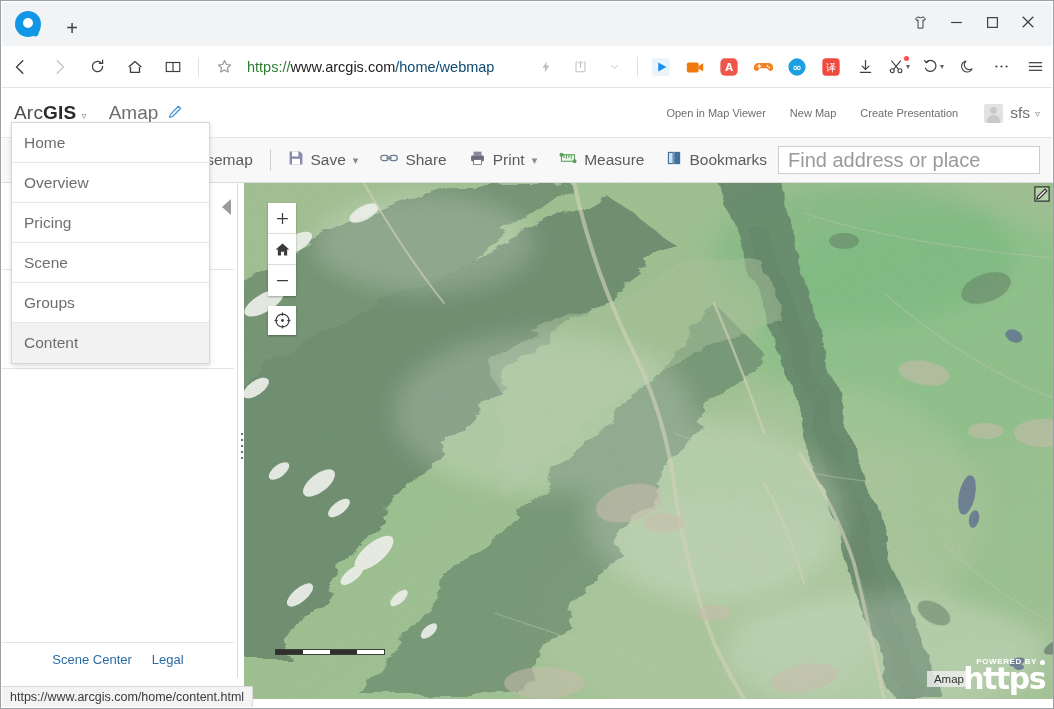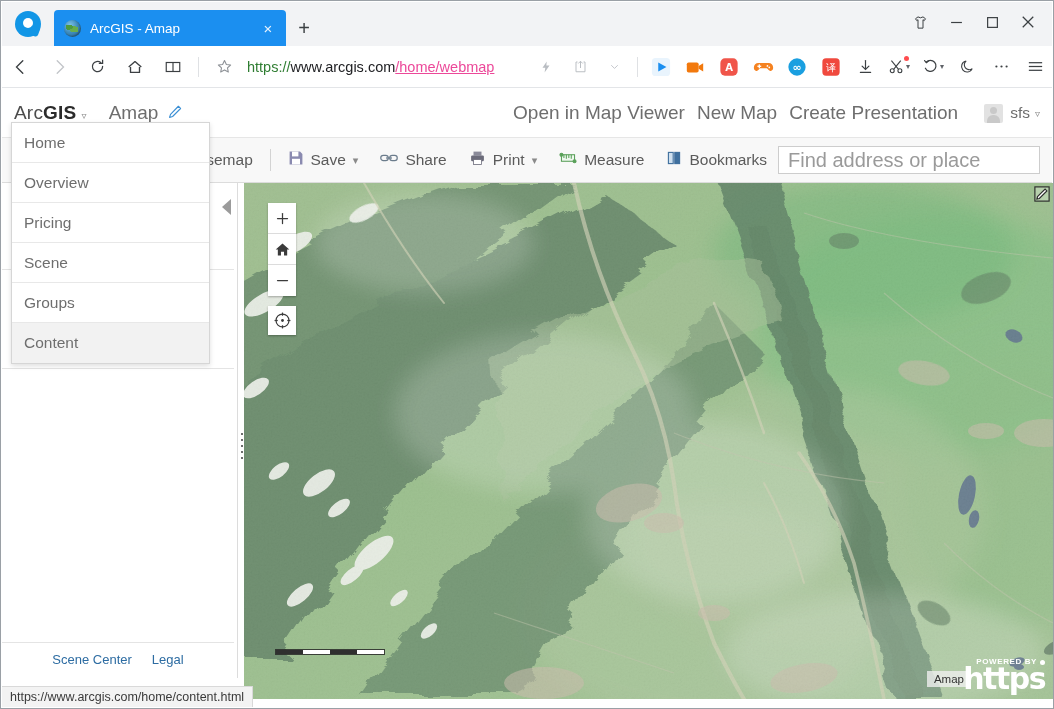--- a/index.html
+++ b/index.html
@@ -112,21 +112,21 @@
   .vsep { width: 1px; height: 20px; background: #dfe1e4; margin: 0 6px; flex: 0 0 auto; }
   .urlzone {
     flex: 1 1 auto; display: flex; align-items: center;
     height: 34px; overflow: hidden;
   }
   .urltext {
     font-size: 14.5px; white-space: nowrap; margin-left: 4px;
   }
   .urltext .scheme { color: #2f7d32; }
   .urltext .host { color: #202124; }
-  .urltext .path { color: #ec4899; text-decoration: underline; }
+  .urltext .path { color: #0c4a6e; }
   .exticons { display: flex; align-items: center; flex: 0 0 auto; }
   .exticon {
     width: 30px; height: 30px; margin: 0 2px;
     display: flex; align-items: center; justify-content: center;
     flex: 0 0 auto; position: relative;
   }
   .caret-sm { font-size: 8px; color: #5f6368; margin-left: 1px; }
   .reddot {
     position: absolute; right: 5px; top: 4px;
     width: 5px; height: 5px; border-radius: 50%; background: #ff4d4f;
@@ -139,21 +139,21 @@
     background: #ffffff;
     display: flex; align-items: center;
     font-size: 17px; color: #6e6e6e;
   }
   .aglogo { margin-left: 12px; font-size: 19px; color: #4c4c4c; letter-spacing: .2px; }
   .aglogo b { font-weight: 700; color: #2b2b2b; }
   .aglogo-caret { font-size: 10px; color: #8a8a8a; margin-left: 5px; }
   .agmapname { margin-left: 22px; font-size: 19px; color: #6e6e6e; }
   .agpencil { margin-left: 9px; color: #3b8fd4; font-size: 15px; }
   .agright { margin-left: auto; display: flex; align-items: center; padding-right: 12px; }
-  .agright a { color: #6e6e6e; font-size: 19px; margin-left: 12px; white-space: nowrap; }
+  .agright a { color: #6e6e6e; font-size: 11px; margin-left: 24px; white-space: nowrap; }
   .avatar {
     width: 19px; height: 19px; background: #e2e2e2;
     margin-left: 26px; border-radius: 2px; flex: 0 0 auto;
     position: relative; overflow: hidden;
   }
   .avatar::before {
     content: ""; position: absolute; left: 6px; top: 3px;
     width: 7px; height: 7px; border-radius: 50%; background: #c9c9c9;
   }
   .avatar::after {
@@ -329,25 +329,20 @@
   }
 </style>
 </head>
 <body>
 
 <div id="app">
 
   <div class="tabstrip">
     <div class="brand-logo">
       <div class="brand-circle"></div>
-    </div>
-    <div class="tab">
-      <span class="tab-favicon"></span>
-      <span class="tab-title">ArcGIS - Amap</span>
-      <span class="tab-close">×</span>
     </div>
     <div class="newtab">+</div>
     <div class="winctl">
       <div class="winbtn">
         <svg width="15" height="15" viewBox="0 0 24 24" fill="none" stroke="#3c4043" stroke-width="1.6">
           <path d="M8 3 L4 6 L6 9 L8 7.5 V21 H16 V7.5 L18 9 L20 6 L16 3 Q12 6 8 3 Z"></path>
         </svg>
       </div>
       <div class="winbtn">
         <svg width="13" height="13" viewBox="0 0 12 12" stroke="#3c4043" stroke-width="1.1">

